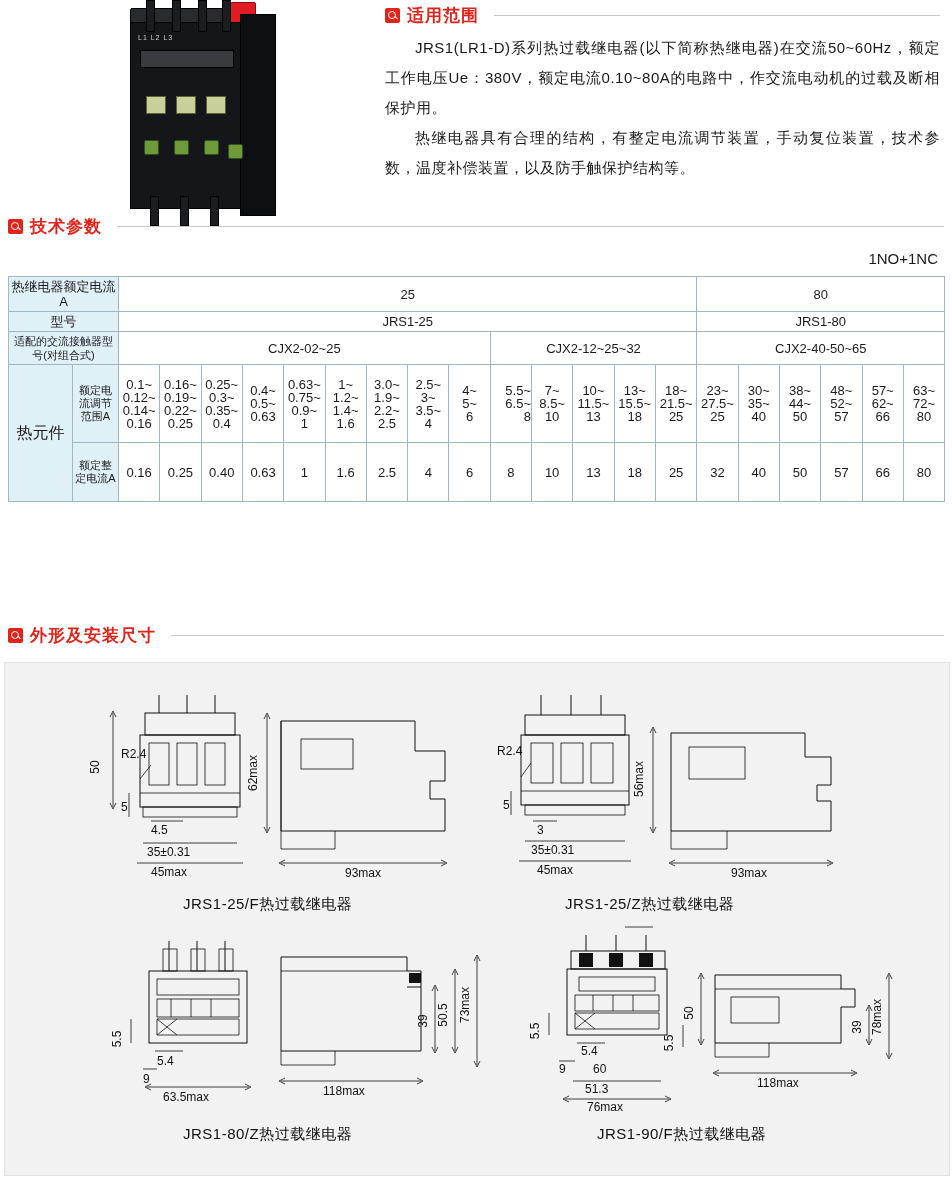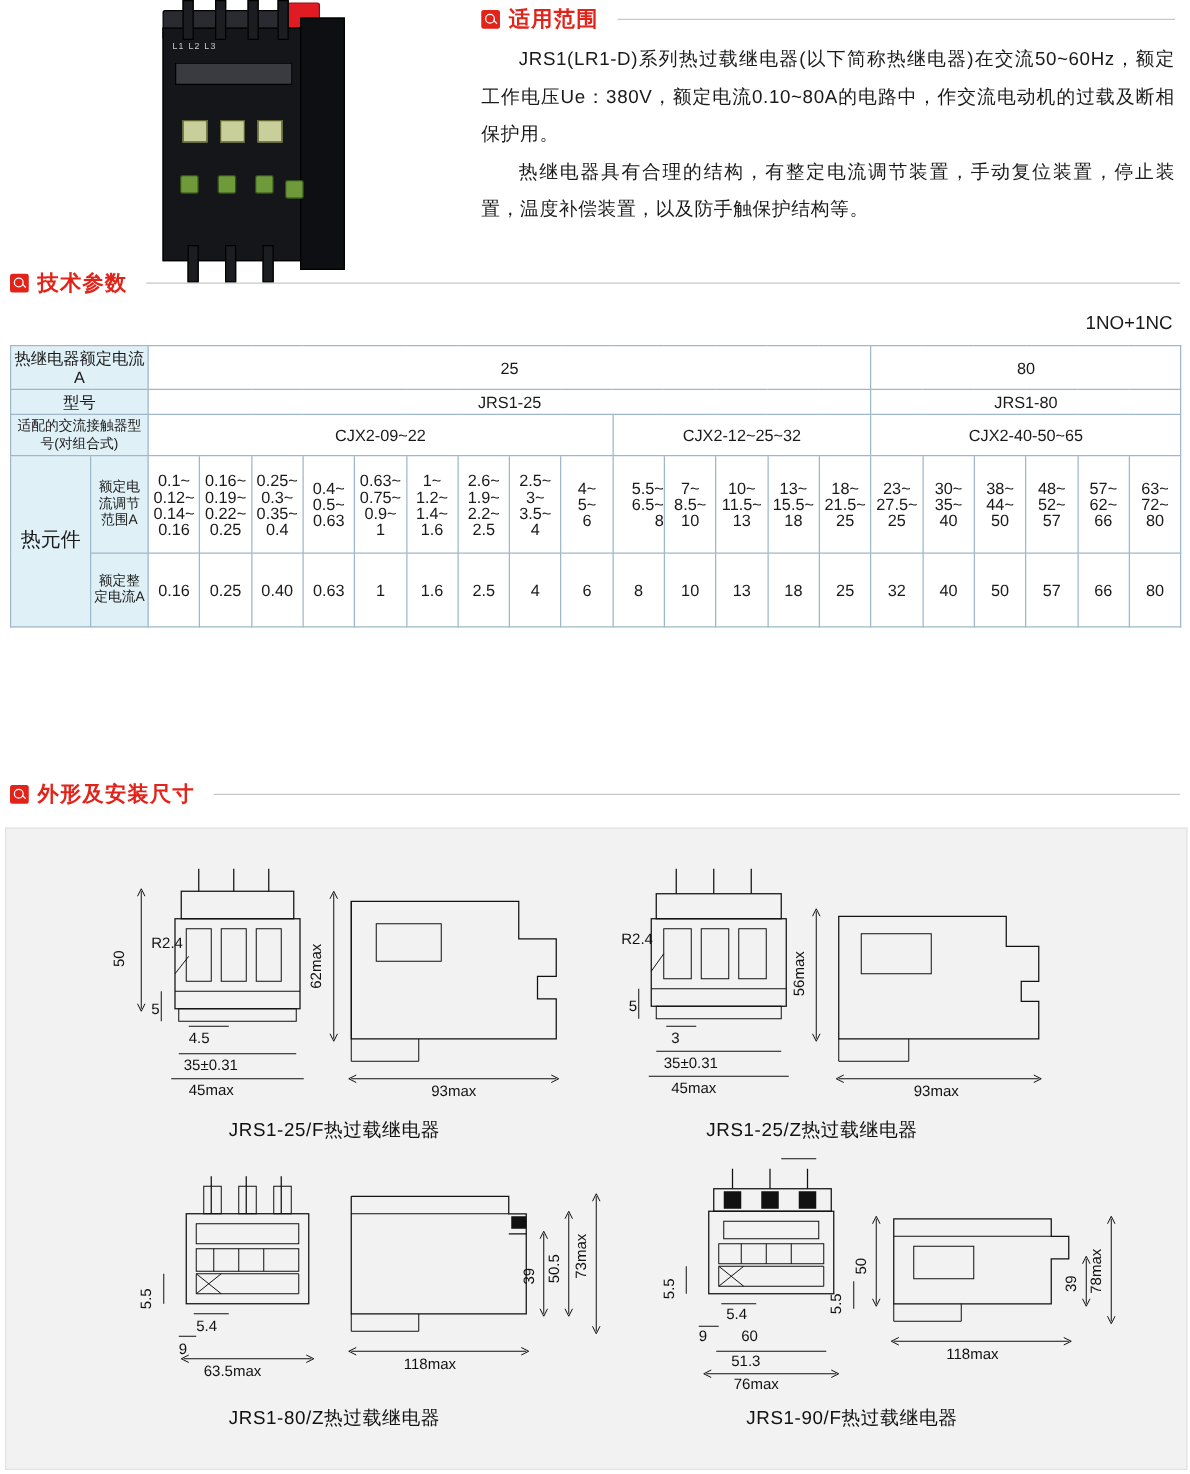--- a/index.html
+++ b/index.html
@@ -88,21 +88,21 @@
     <div class="p-pin" style="left:100px;top:196px;height:28px;"></div>
   </div>
 
   <div class="scope">
     <div class="sec-head">
       <span class="sq"></span>
       <span class="sec-title">适用范围</span>
       <span class="sec-rule"></span>
     </div>
     <p>JRS1(LR1-D)系列热过载继电器(以下简称热继电器)在交流50~60Hz，额定工作电压Ue：380V，额定电流0.10~80A的电路中，作交流电动机的过载及断相保护用。</p>
-    <p>热继电器具有合理的结构，有整定电流调节装置，手动复位装置，停止装置，温度补偿装置，以及防手触保护结构等。</p>
+    <p>热继电器具有合理的结构，有整定电流调节装置，手动复位装置，技术参数，温度补偿装置，以及防手触保护结构等。</p>
   </div>
 </div>
 
 <div class="tech-head sec-head">
   <span class="sq"></span>
   <span class="sec-title">技术参数</span>
   <span class="sec-rule"></span>
 </div>
 <div class="nonc">1NO+1NC</div>
 
@@ -118,21 +118,21 @@
         <td colspan="14" rowspan="1">25</td>
         <td colspan="6" rowspan="1">80</td>
       </tr>
       <tr>
         <td class="hdr" colspan="2" rowspan="1">型号</td>
         <td colspan="14" rowspan="1">JRS1-25</td>
         <td colspan="6" rowspan="1">JRS1-80</td>
       </tr>
       <tr>
         <td class="hdr" colspan="2" rowspan="1" style="font-size:11px;line-height:14px;">适配的交流接触器型号(对组合式)</td>
-        <td colspan="9" rowspan="1">CJX2-09~22</td>
+        <td colspan="9" rowspan="1">CJX2-02~25</td>
         <td colspan="5" rowspan="1">CJX2-12~25~32</td>
         <td colspan="6" rowspan="1">CJX2-40-50~65</td>
       </tr>
       <tr>
         <td class="hdr" colspan="1" rowspan="2" style="font-size:16px;line-height:16px;">热元件</td>
         <td class="lbl" colspan="1" rowspan="1" style="font-size:11px;line-height:13px;">额定电流调节范围A</td>
         <td class="r-amp" colspan="1" rowspan="1" style="padding:1px 0;">
           <div>0.1~</div>
           <div>0.12~</div>
           <div>0.14~</div>
@@ -161,21 +161,21 @@
           <div>0.9~</div>
           <div>1</div>
         </td>
         <td class="r-amp" colspan="1" rowspan="1" style="padding:1px 0;">
           <div>1~</div>
           <div>1.2~</div>
           <div>1.4~</div>
           <div>1.6</div>
         </td>
         <td class="r-amp" colspan="1" rowspan="1" style="padding:1px 0;">
-          <div>2.6~</div>
+          <div>3.0~</div>
           <div>1.9~</div>
           <div>2.2~</div>
           <div>2.5</div>
         </td>
         <td class="r-amp" colspan="1" rowspan="1" style="padding:1px 0;">
           <div>2.5~</div>
           <div>3~</div>
           <div>3.5~</div>
           <div>4</div>
         </td>

